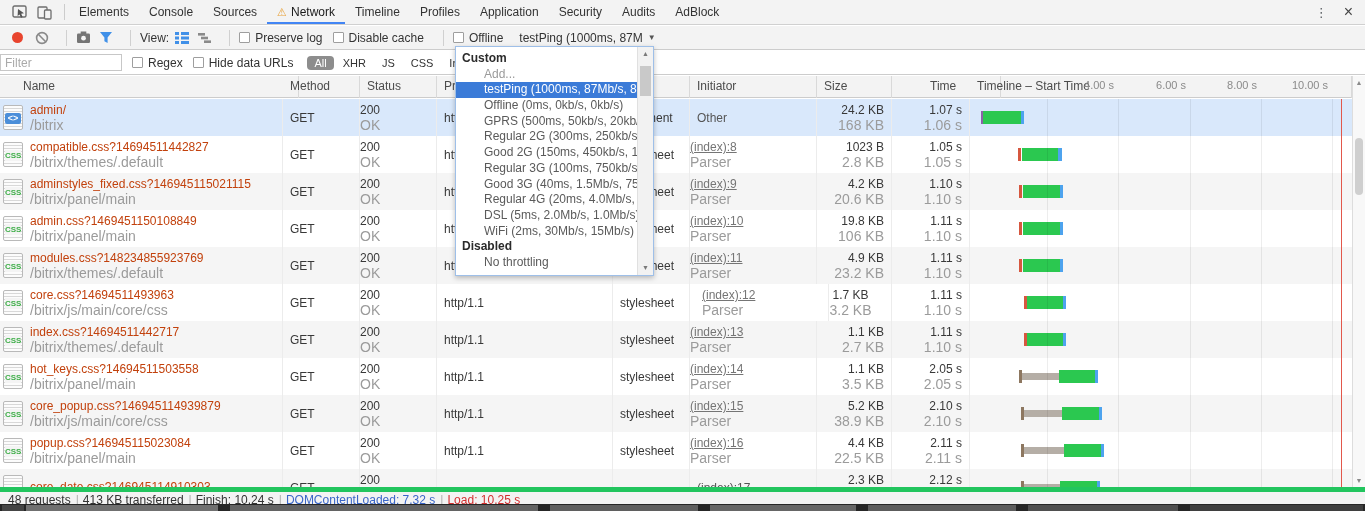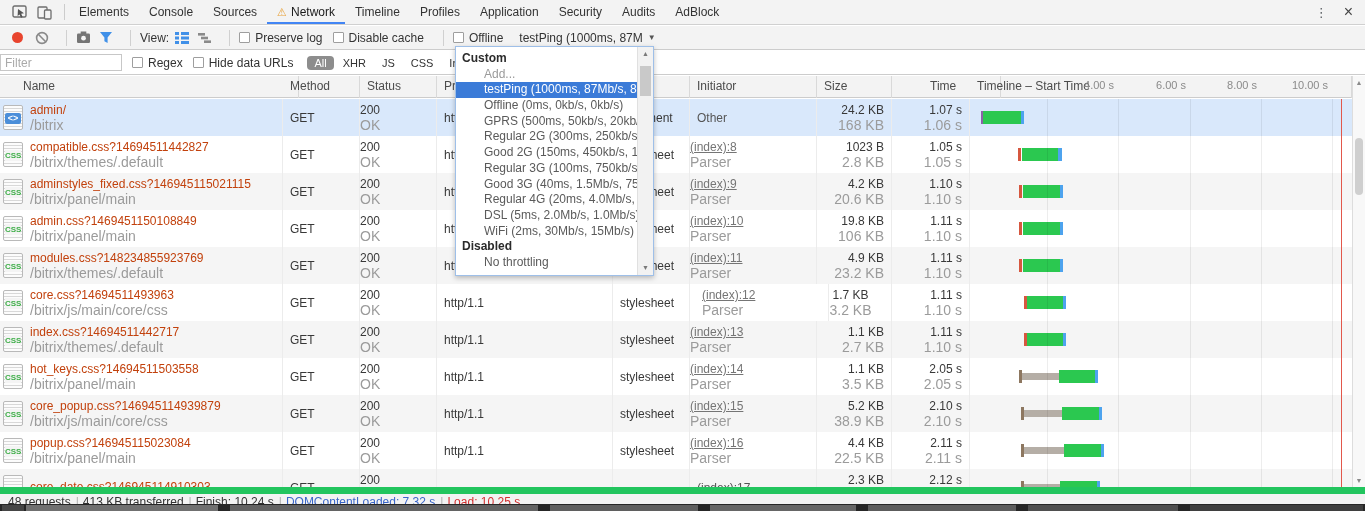--- a/index.html
+++ b/index.html
@@ -74,21 +74,21 @@
   .menu { position:absolute; left:455px; top:46px; width:199px; height:230px; background:#fff; border:1px solid #9ebfe8; box-shadow:0 2px 5px rgba(0,0,0,0.25); z-index:100; overflow:hidden; padding-top:4px; }
   .mi { height:15.7px; line-height:15.7px; font-size:12px; padding-left:28px; color:#5a5a5a; white-space:nowrap; overflow:hidden; }
   .mi.hdr { font-weight:bold; color:#2b2b2b; padding-left:6px; }
   .mi.dim { color:#9a9a9a; }
   .mi.sel { background:#3b7bd8; color:#fff; }
   .mscroll { position:absolute; right:0; top:0; bottom:0; width:16px; background:#f2f2f2; border-left:1px solid #e0e0e0; }
   .mscroll .arr { position:absolute; left:0; width:15px; height:14px; font-size:7px; color:#7a7a7a; text-align:center; line-height:14px; }
   .mscroll .thumb { position:absolute; left:2px; width:11px; top:19px; height:30px; background:#c9c9c9; }
 
   
-  .statusbar { position:absolute; left:0; top:487px; width:1365px; height:17px; background:#f3f3f3; border-top:7px solid #22c55e; font-size:12px; line-height:16px; color:#333; padding-left:8px; white-space:nowrap; }
+  .statusbar { position:absolute; left:0; top:487px; width:1365px; height:17px; background:#f3f3f3; border-top:5px solid #22c55e; font-size:12px; line-height:16px; color:#333; padding-left:8px; white-space:nowrap; }
   .statusbar span { margin-right:5px; }
   .statusbar .sep { color:#b0b0b0; margin:0 4px 0 0; }
   .statusbar .dcl { color:#3a66c9; }
   .statusbar .load { color:#d32f2f; }
 
   
   .taskbar { position:absolute; left:0; top:504px; width:1365px; height:7px; background:#262626; }
   .tseg { position:absolute; top:1px; height:6px; }
 
   svg { display:block; }

